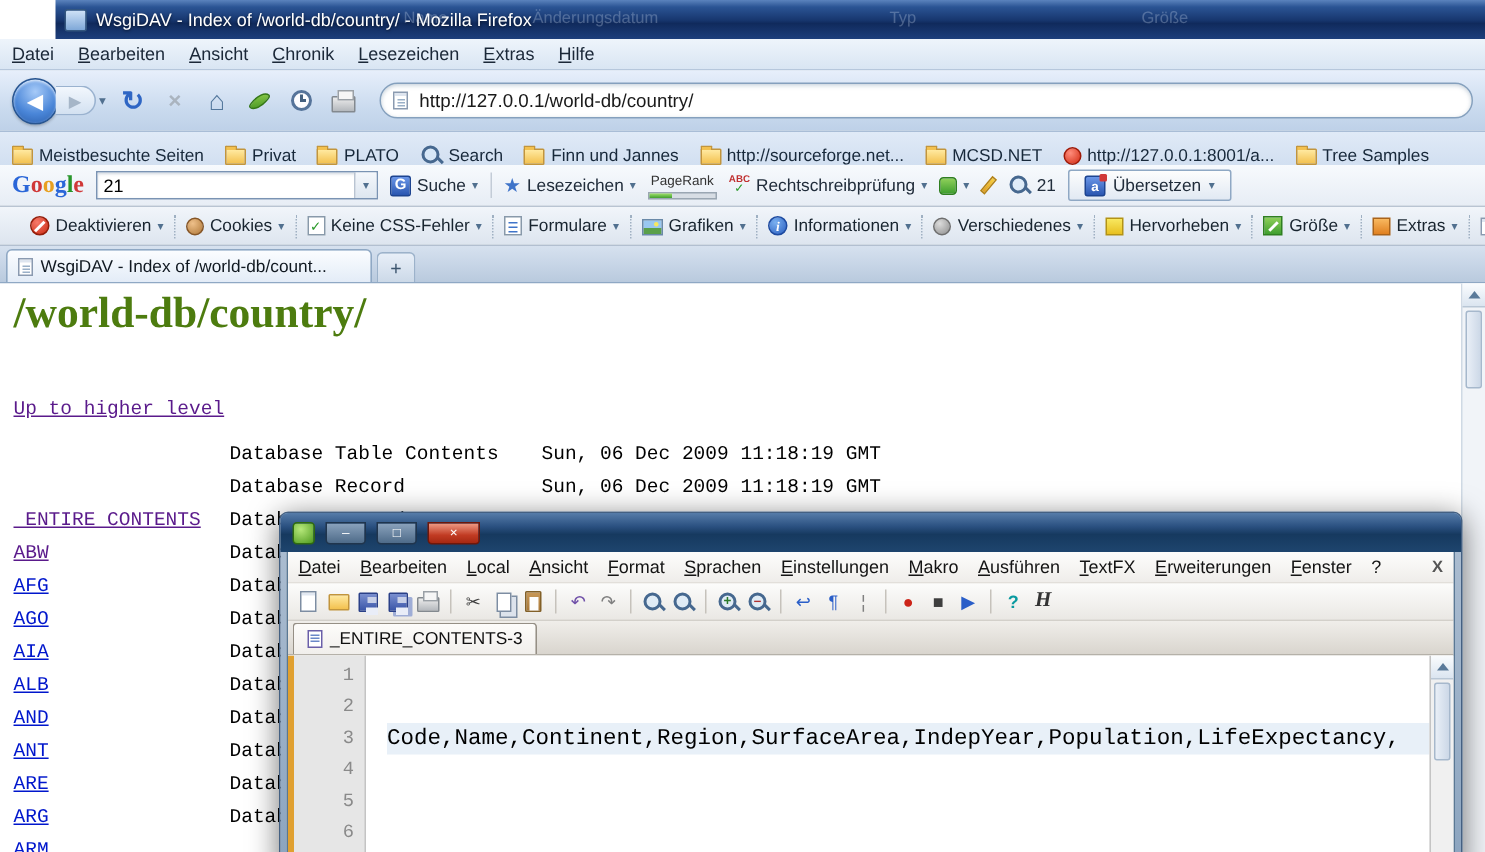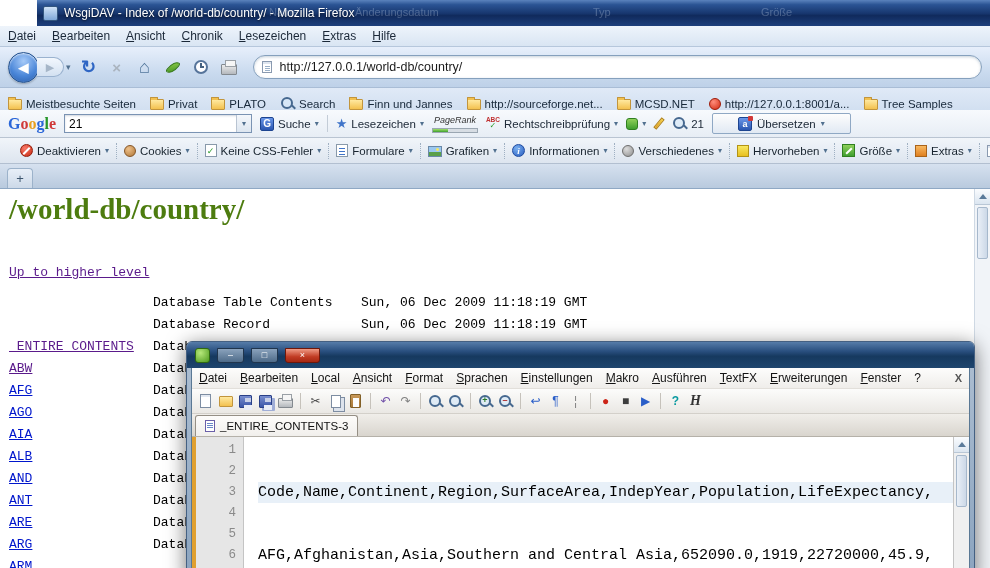--- a/index.html
+++ b/index.html
@@ -69,34 +69,34 @@
   .glogo{font-family:"Liberation Serif",serif;font-weight:bold;font-size:16px;letter-spacing:0;}
   .gl1{color:#2a66d8}.gl2{color:#d03838}.gl3{color:#e8a020}.gl4{color:#2a66d8}.gl5{color:#28962a}.gl6{color:#d03838}
   .gsearch{width:188px;height:19px;border:1px solid #7a93b3;background:#fff;display:flex;align-items:center;box-shadow:inset 0 1px 2px rgba(100,120,145,.3);}
   .gsearch input{flex:1;border:none;outline:none;font-size:12px;padding:0 4px;background:transparent;min-width:0;}
   .gsearch .dd{width:15px;height:100%;border-left:1px solid #b9c4d2;display:flex;align-items:center;justify-content:center;font-size:8px;color:#51708f;background:linear-gradient(#f4f7fb,#dde6f0);}
   .gbtn{display:flex;align-items:center;gap:4px;}
   .caret{font-size:8px;color:#51708f;}
   .ic-gsq{width:14px;height:14px;background:linear-gradient(#6a96e8,#2a56b0);border:1px solid #1d4490;border-radius:2px;color:#fff;font-weight:bold;font-size:10px;display:flex;align-items:center;justify-content:center;}
   .ic-gsq::before{content:"G";}
   .ic-star{color:#3f74c9;font-size:13px;line-height:1;}
-  .pr-widget{display:flex;flex-direction:column;align-items:center;gap:3px;font-style:italic;}
+  .pr-widget{display:flex;flex-direction:column;align-items:center;gap:3px;}
   .pr-label{font-size:9px;color:#333;}
   .pr-bar{width:46px;height:5px;background:#d7dde4;border:1px solid #9aa6b2;position:relative;}
   .pr-bar::before{content:"";position:absolute;left:0;top:0;bottom:0;width:35%;background:linear-gradient(#9fe06a,#3f9f2f);}
   .ic-abc{display:flex;flex-direction:column;align-items:center;line-height:1;}
   .ic-abc::before{content:"ABC";font-size:6.5px;font-weight:bold;color:#c03030;}
   .ic-abc::after{content:"\2713";font-size:8px;color:#2a9a2a;margin-top:-1px;}
   .ic-green{width:12px;height:12px;border-radius:3px;background:linear-gradient(#8fd05a,#3f9f2f);border:1px solid #2f7f20;}
   .ic-pencil{width:4px;height:13px;background:linear-gradient(#f8d040,#e0a020);border:1px solid #b28217;transform:rotate(40deg);margin:0 3px;}
   .ic-trans{width:14px;height:14px;background:linear-gradient(#6a96e8,#2a56b0);border:1px solid #1d4490;border-radius:2px;color:#fff;font-size:9px;font-weight:bold;display:flex;align-items:center;justify-content:center;}
   .ic-trans::before{content:"a";}
   .ic-trans::after{content:"";position:absolute;right:-2px;top:-2px;width:5px;height:5px;background:#d03838;border-radius:1px;}
   .tbtn{display:flex;align-items:center;gap:5px;border:1px solid #8fa8c4;border-radius:2px;
-    background:linear-gradient(#fdfdfd,#e1e9f3);padding:2px 25px;height:21px;}
+    background:linear-gradient(#fdfdfd,#e1e9f3);padding:2px 10px;height:21px;}
   .vsep{width:1px;height:17px;background:#c3ccd7;}
 
   #wdbar{position:absolute;left:0;top:138px;width:100%;height:26px;
     background:linear-gradient(#f1f5fa,#dde5ef);border-bottom:1px solid #b2bfd0;
     display:flex;align-items:center;gap:7px;padding:0 20px;font-size:11.5px;color:#18242f;white-space:nowrap;overflow:hidden;}
   .wd-item{display:flex;align-items:center;gap:4px;}
   .wd-sep{width:1px;height:16px;border-left:1px dotted #9fb0c2;}
   .wd-disable{width:13px;height:13px;border-radius:50%;background:radial-gradient(circle at 35% 30%,#f87a6a,#c92a12);border:1px solid #941d0a;}
   .wd-disable::before{content:"";position:absolute;left:1px;top:5px;width:9px;height:2px;background:#fff;transform:rotate(-45deg);}
   .wd-cookie{width:12px;height:12px;border-radius:50%;background:radial-gradient(circle at 35% 30%,#eec08a,#b07838);border:1px solid #855526;}
@@ -389,20 +389,24 @@
           <span class="caret">▾</span>
         </span>
       <span class="wd-sep"></span>
       <span class="wd-item">
           <span class="ic ic-page small"></span>
           <span>Quelltext</span>
         </span>
     </div>
 
     <div id="tabbar">
+      <div class="tab-active">
+        <span class="ic ic-page small"></span>
+        <span class="tab-title">WsgiDAV - Index of /world-db/count...</span>
+      </div>
       <div class="tab-new">+</div>
     </div>
 
     <div id="content">
       <h1 class="page-h1">/world-db/country/</h1>
       <a class="uplink">Up to higher level</a>
       <div class="listing">
         <div class="lrow">
             <a class="lname visited"> ENTIRE CONTENTS</a>
             <span class="ltype">Database Table Contents</span>
@@ -562,21 +566,20 @@
         <div class="np-gutter">
           <div>1</div>
           <div>2</div>
           <div>3</div>
           <div>4</div>
           <div>5</div>
           <div>6</div>
         </div>
         <div class="np-text">
           <div class="np-line current">Code,Name,Continent,Region,SurfaceArea,IndepYear,Population,LifeExpectancy,</div>
-          <div class="np-line">AFG,Afghanistan,Asia,Southern and Central Asia,652090.0,1919,22720000,45.9,</div>
           
           
           
           
         </div>
         <div class="np-scroll">
           <div class="sb-btn">
               <span class="sb-tri"></span>
             </div>
           <div class="sb-thumb"></div>

